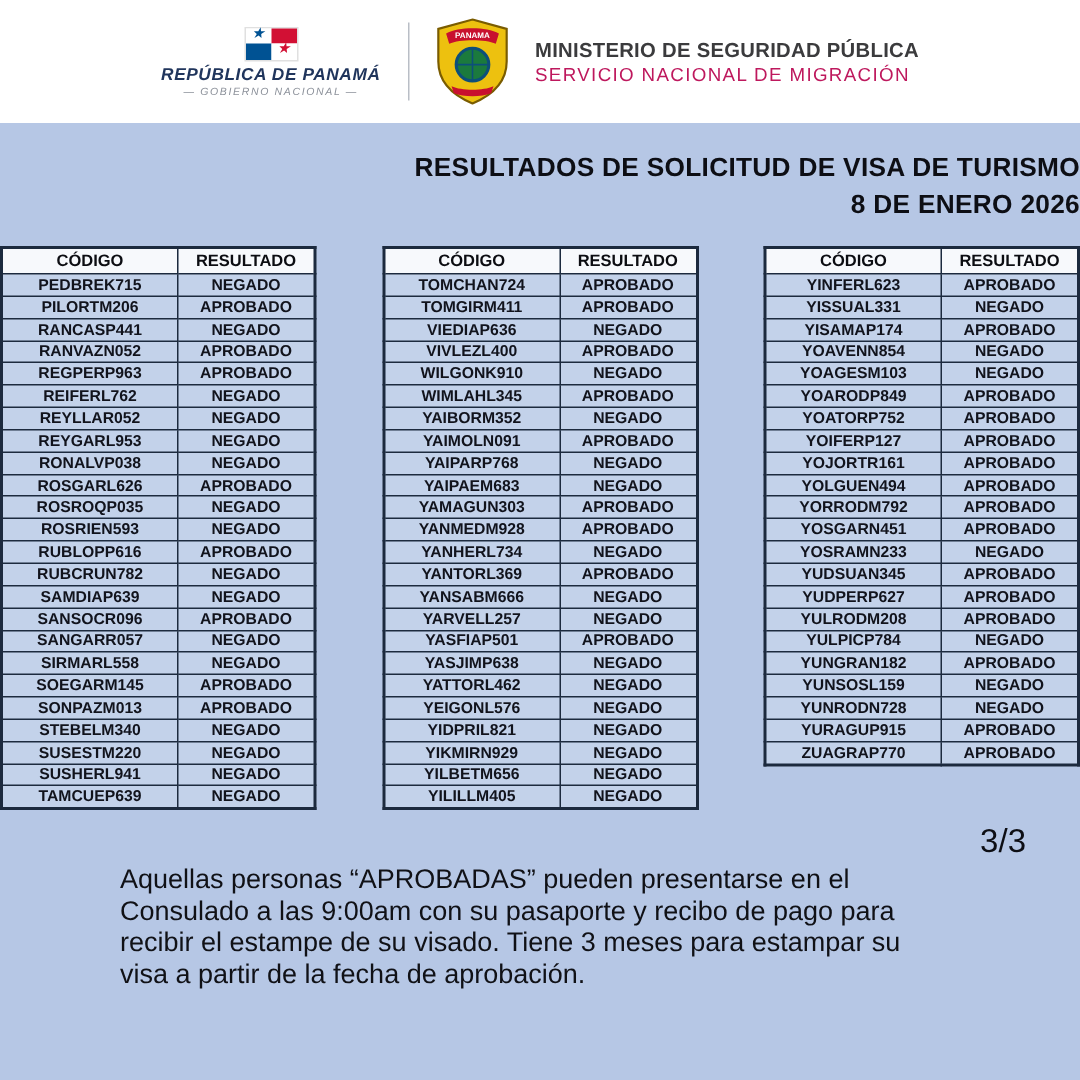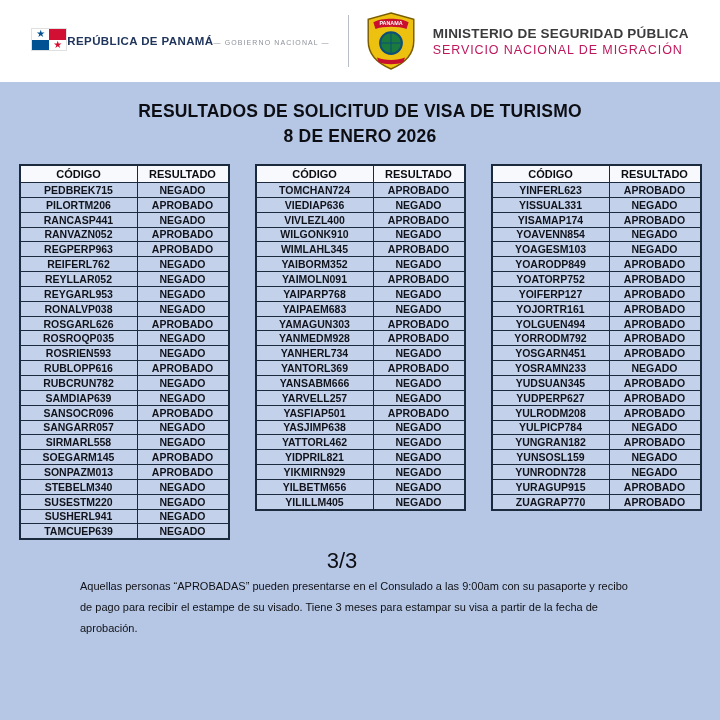--- a/index.html
+++ b/index.html
@@ -9,21 +9,21 @@
     background:#ffffff;
     overflow:hidden;
   }
   .page { width:720px; height:720px; display:flex; flex-direction:column; }
 
   
   .topbar {
     height:82px; background:#ffffff;
     display:flex; align-items:center; justify-content:center; gap:18px;
   }
-  .brand-left { display:flex; flex-direction:row; align-items:center; }
+  .brand-left { display:flex; flex-direction:column; align-items:center;font-style:italic; }
   .flag {
     width:34px; height:21px; display:grid;
     grid-template-columns:1fr 1fr; grid-template-rows:1fr 1fr;
     border:1px solid #e0e0e0; margin-bottom:3px;
   }
   .fq { position:relative; }
   .fq1 { background:#ffffff; }
   .fq2 { background:#d21034; }
   .fq3 { background:#005293; }
   .fq4 { background:#ffffff; }
@@ -36,49 +36,49 @@
   .republic { font-size:11.5px; font-weight:bold; color:#20355c; letter-spacing:.4px; }
   .gov { font-size:7px; color:#8d929b; letter-spacing:1.1px; margin-top:2px; }
   .vdivider { width:1px; height:52px; background:#b9bec6; }
   .crest { display:flex; align-items:center; }
   .ministry-block { display:flex; flex-direction:column; justify-content:center; }
   .ministry { font-size:13.5px; font-weight:bold; color:#3b3b3d; letter-spacing:.2px; }
   .service { font-size:12.5px; color:#be185d; letter-spacing:.9px; margin-top:2px; }
 
   
   .bodyarea { flex:1; background:#b6c7e5; display:flex; flex-direction:column; }
-  .doc-title { text-align:center; margin-top:17px; color:#0d0e14; }
+  .doc-title { text-align:right; margin-top:17px; color:#0d0e14; }
   .doc-title .t1, .doc-title .t2 { font-weight:bold; font-size:17.5px; line-height:25px; letter-spacing:.2px; }
 
   .tables-wrap {
-    display:flex; justify-content:center; align-items:flex-start;
-    gap:25px; margin-top:15px;
+    display:flex; justify-content:space-between; align-items:flex-start;
+    gap:38px; margin-top:15px;
   }
   table.results { border-collapse:collapse; background:#c3d2ea; border:2px solid #1c2a3e; }
   table.results th, table.results td {
     border:1px solid #1c2a3e; text-align:center;
     font-weight:bold; padding:0 2px; white-space:nowrap;
   }
   table.results th {
     background:#f7f9fc; color:#0c0d12; font-size:11px;
     height:16px; width:auto;
   }
   table.results th.col-codigo { width:112px; }
   table.results th.col-resultado { width:86px; }
   table.results td {
     background:#c3d2ea; color:#11131c; font-size:10.5px; height:13.85px;
   }
 
   .page-indicator {
-    text-align:center; margin:8px 36px 0 0;
+    text-align:right; margin:8px 36px 0 0;
     font-size:22px; color:#0d0e14; font-weight:normal;
   }
   .footer-note {
     margin:2px 90px 0 80px; width:552px;
-    font-size:11px; line-height:21px; color:#101116;
+    font-size:18px; line-height:21px; color:#101116;
   }
 </style>
 </head>
 <body>
 
 <div class="page">
 
   <div class="topbar">
     <div class="brand-left">
       <div class="flag">
@@ -230,20 +230,24 @@
             <th class="col-codigo">CÓDIGO</th>
             <th class="col-resultado">RESULTADO</th>
           </tr>
         </thead>
         <tbody>
             <tr>
               <td>TOMCHAN724</td>
               <td>APROBADO</td>
             </tr>
             <tr>
+              <td>TOMGIRM411</td>
+              <td>APROBADO</td>
+            </tr>
+            <tr>
               <td>VIEDIAP636</td>
               <td>NEGADO</td>
             </tr>
             <tr>
               <td>VIVLEZL400</td>
               <td>APROBADO</td>
             </tr>
             <tr>
               <td>WILGONK910</td>
               <td>NEGADO</td>
@@ -295,20 +299,24 @@
             <tr>
               <td>YASFIAP501</td>
               <td>APROBADO</td>
             </tr>
             <tr>
               <td>YASJIMP638</td>
               <td>NEGADO</td>
             </tr>
             <tr>
               <td>YATTORL462</td>
+              <td>NEGADO</td>
+            </tr>
+            <tr>
+              <td>YEIGONL576</td>
               <td>NEGADO</td>
             </tr>
             <tr>
               <td>YIDPRIL821</td>
               <td>NEGADO</td>
             </tr>
             <tr>
               <td>YIKMIRN929</td>
               <td>NEGADO</td>
             </tr>

